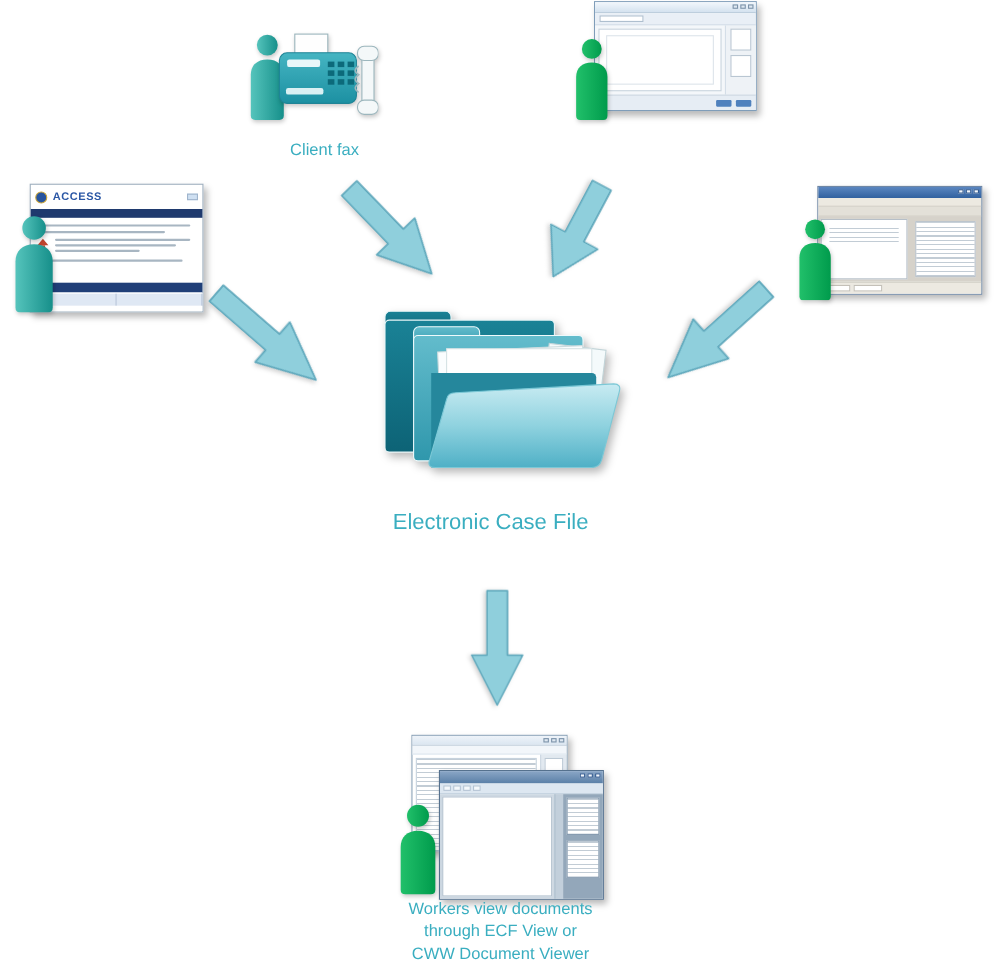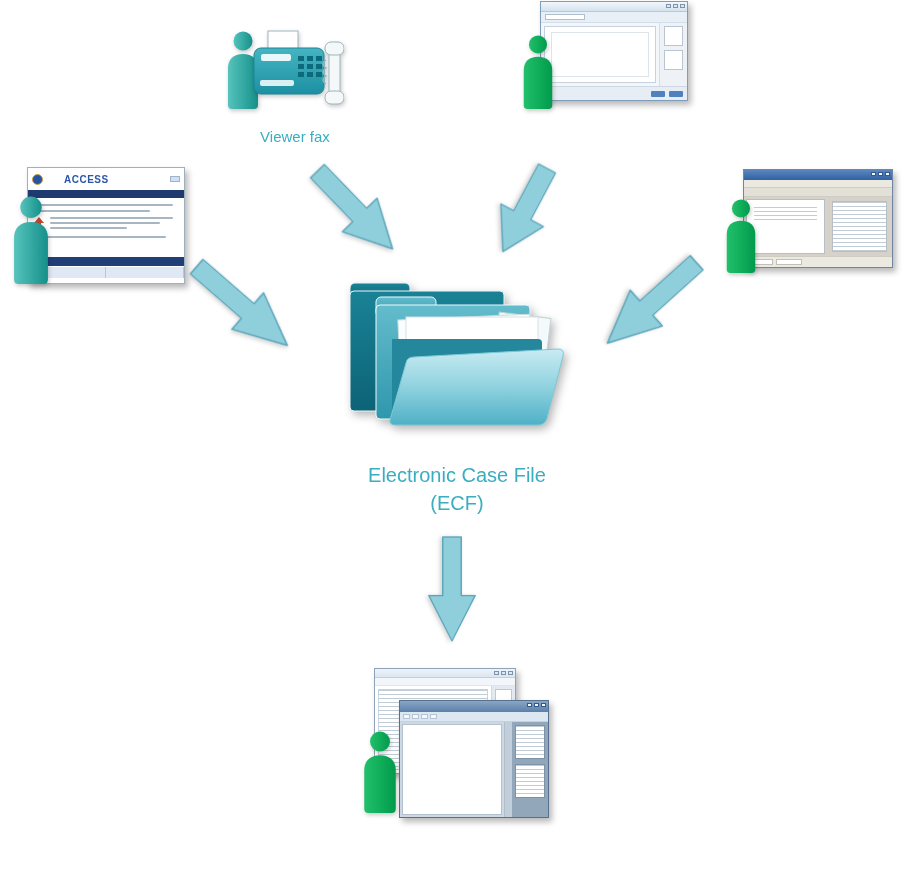--- a/index.html
+++ b/index.html
@@ -30,21 +30,21 @@
     background-image:repeating-linear-gradient(#b7c5cf 0 2px, transparent 2px 6px); }
   .lines.fine { background-image:repeating-linear-gradient(#c2ccd5 0 1px, transparent 1px 4px); }
   .win-dots { position:absolute; right:2px; top:2px; display:flex; gap:2px; }
   .win-dots i { width:5px; height:4px; display:block; background:#dfe8f1; border:1px solid #7c93aa; }
   .win-dots.light i { background:#f2f6fa; border-color:#30598f; }
 
   
   .access { left:27px; top:167px; width:158px; height:117px; }
   .acc-top { height:22px; position:relative; display:flex; align-items:center; gap:5px; padding:0 4px; }
   .acc-seal { width:11px; height:11px; border-radius:50%; background:#27549e; border:1px solid #caa53c; flex:0 0 auto; }
-  .acc-logo { font-weight:bold; font-size:10px; letter-spacing:.5px; color:#2b57a5;margin-left:16px; }
+  .acc-logo { font-weight:bold; font-size:10px; letter-spacing:.5px; color:#2b57a5; }
   .acc-flag { margin-left:auto; width:10px; height:6px; background:#cfe0f2; border:1px solid #9fb4cc; }
   .acc-nav { height:8px; background:#1f3a6e; }
   .acc-body { flex:1; padding-top:2px; }
   .tl { height:2px; background:#a8b6c2; margin:4px 5px 0; border-radius:1px; }
   .w95{width:95%;} .w90{width:90%;} .w85{width:85%;} .w75{width:75%;} .w60{width:60%;}
   .acc-note { display:flex; gap:5px; margin:5px 5px 0; align-items:flex-start; }
   .acc-upload-ic { width:12px; flex:0 0 auto; }
   .acc-upload-ic .tri { display:block; width:0; height:0; margin:0 auto;
     border-left:5px solid transparent; border-right:5px solid transparent; border-bottom:6px solid #c2452e; }
   .acc-upload-ic .stem { display:block; width:4px; height:5px; background:#c2452e; margin:0 auto; }
@@ -198,21 +198,21 @@
         <rect x="55" y="42" width="6" height="5"></rect>
         <rect x="64" y="42" width="6" height="5"></rect>
     </g>
     <rect x="8" y="50" width="34" height="6" rx="2" fill="#d9f0f3"></rect>
     <path d="M74,30 q-6,4 0,8 q-6,4 0,8 q-6,4 0,8" stroke="#9cb6bd" stroke-width="1.5" fill="none"></path>
     <rect x="77" y="16" width="11" height="54" rx="5.5" fill="#f4f8f9" stroke="#9cb6bd"></rect>
     <rect x="73" y="12" width="19" height="13" rx="6" fill="#f4f8f9" stroke="#9cb6bd"></rect>
     <rect x="73" y="61" width="19" height="13" rx="6" fill="#f4f8f9" stroke="#9cb6bd"></rect>
   </svg>
 
-  <div class="label" style="left:245px;top:127px;width:100px">Viewer fax</div>
+  <div class="label" style="left:245px;top:127px;width:100px">Client fax</div>
 
   <div class="shot cww">
     <div class="cww-title">
       <span class="win-dots">
           <i></i>
           <i></i>
           <i></i>
         </span>
     </div>
     <div class="cww-tool">
@@ -285,22 +285,21 @@
     <rect x="6" y="14" width="154" height="120" rx="4" fill="url(#backGrad)" stroke="#e9f6f8"></rect>
     <rect x="32" y="20" width="60" height="20" rx="5" fill="url(#midGrad)" stroke="#eefafc"></rect>
     <rect x="32" y="28" width="154" height="114" rx="4" fill="url(#midGrad)" stroke="#eefafc"></rect>
     <rect x="150" y="38" width="52" height="84" fill="#f4fafb" stroke="#c2d4d8" transform="rotate(7 176 80)"></rect>
     <rect x="56" y="40" width="132" height="102" fill="#fafdfe" stroke="#ccdbde" transform="rotate(-2.5 122 91)"></rect>
     <rect x="62" y="40" width="132" height="104" fill="#ffffff" stroke="#d5e2e4"></rect>
     <path d="M48,62 h146 a4,4 0 0 1 4,4 v78 a4,4 0 0 1 -4,4 H48 z" fill="#25879C"></path>
     <path d="M46,143 L62,86 Q63,80 70,80 L214,72 Q221,72 219,79 L203,141 Q201,148 194,148 L52,148 Q45,148 46,143 Z" fill="url(#flapGrad)" stroke="#7cc8d6" stroke-width="1" stroke-linejoin="round"></path>
   </svg>
 
-  <div class="label big" style="left:300px;top:462px;width:314px">Electronic Case File</div>
-  <div class="label big" style="left:300px;top:490px;width:314px">(ECF)</div>
+  <div class="label big" style="left:289px;top:462px;width:314px">Electronic Case File</div>
 
   <svg class="block-arrow" style="left:400px;top:563px;width:104px;height:52px;transform:rotate(90deg)" viewBox="0 0 110 56" preserveAspectRatio="none">
     <polygon points="0,18 62,18 62,3 110,28 62,53 62,38 0,38" fill="#8FCFDC" stroke="#5FA8BC" stroke-width="1.5" stroke-linejoin="round"></polygon>
   </svg>
 
   <div class="shot wk-back">
     <div class="wkb-title">
       <span class="win-dots">
           <i></i>
           <i></i>
@@ -338,14 +337,17 @@
         <div class="wkf-thumb lines fine"></div>
         <div class="wkf-thumb lines fine"></div>
       </div>
     </div>
   </div>
 
   <svg class="person" style="left:359px;top:730px;width:42px;height:84px;z-index:5" viewBox="0 0 40 78">
     <use href="#person-shape" fill="url(#gradGreen)"></use>
   </svg>
 
+  <div class="label" style="left:339px;top:817px;width:232px;z-index:6">Workers view documents
+through ECF View or
+CWW Document Viewer</div>
 
 </div>
 
 </body></html>

